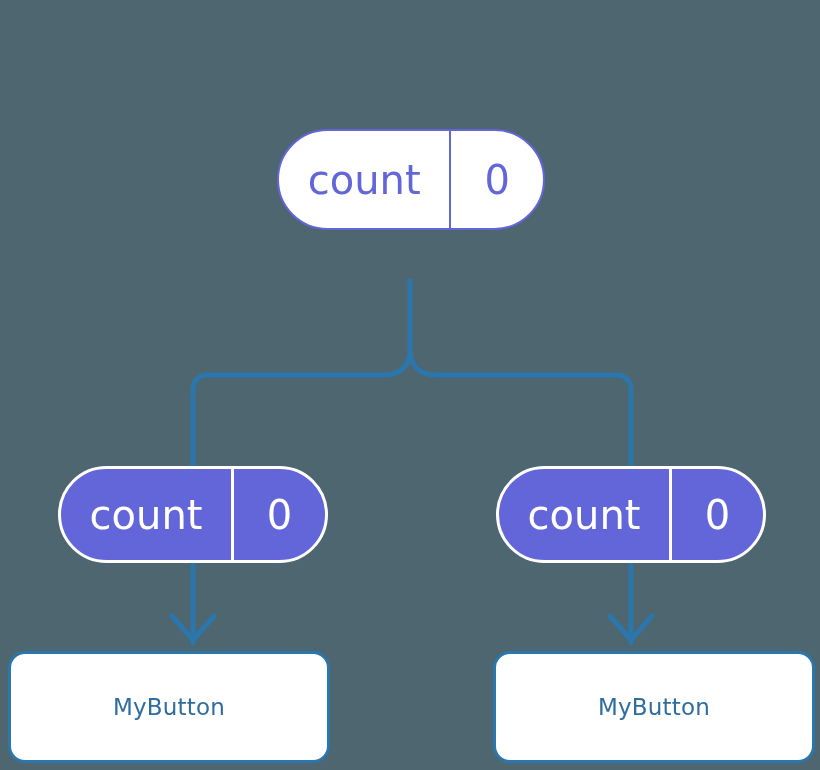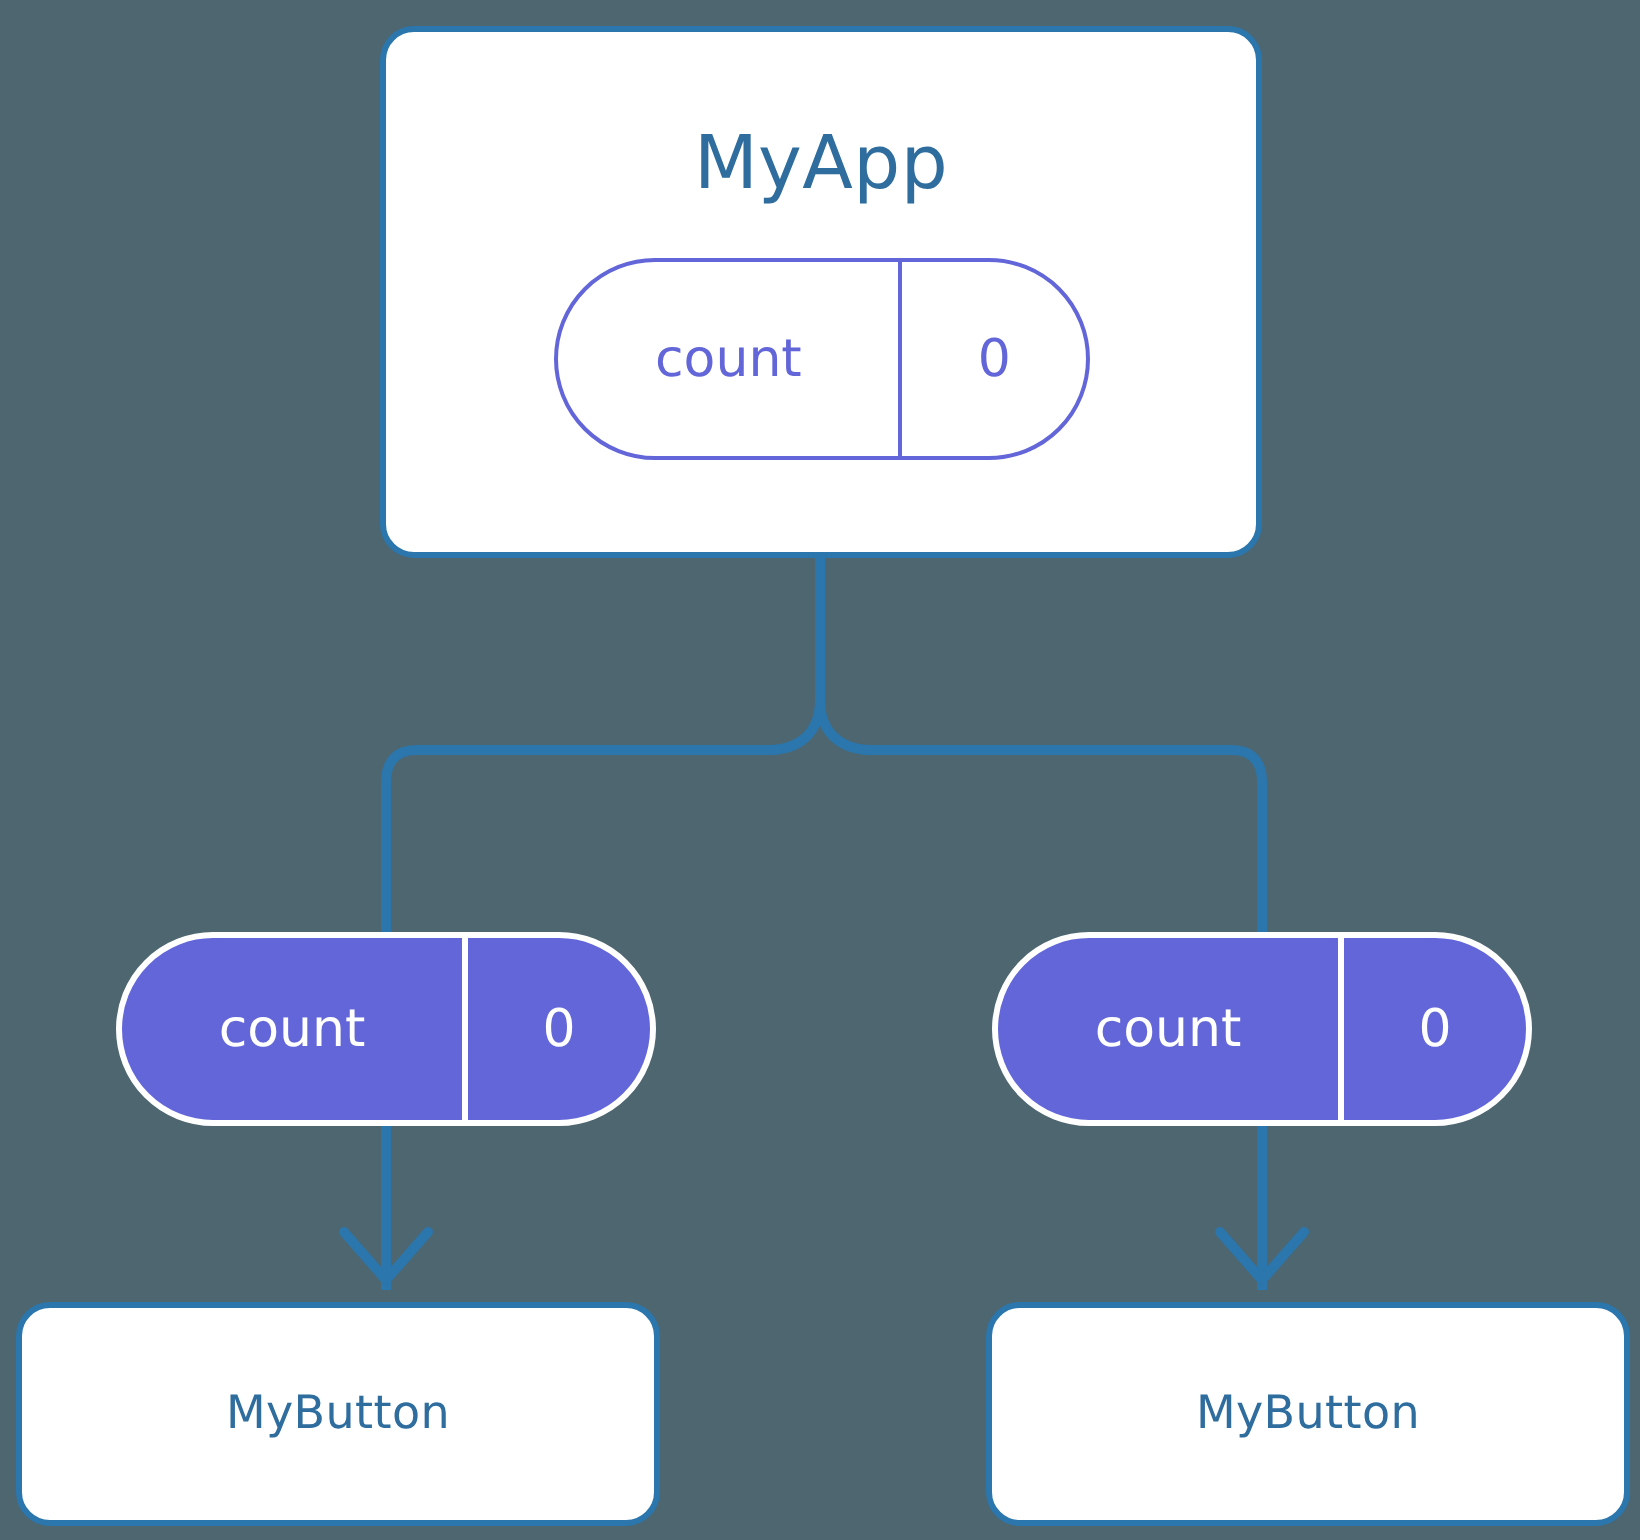--- a/index.html
+++ b/index.html
@@ -86,21 +86,21 @@
     align-items: stretch;
     box-sizing: border-box;
     border-radius: 999px;
     overflow: hidden;
   }
   .pill-key,
   .pill-val {
     display: flex;
     align-items: center;
     justify-content: center;
-    font-size: 26px;
+    font-size: 40px;
     font-weight: 400;
     line-height: 1;
     box-sizing: border-box;
   }
 
   
   .state-pill.outlined {
     background: #ffffff;
     border: 2.5px solid #6366d8;
   }
@@ -166,23 +166,20 @@
 
     <path d="M 410 350 C 410 366, 420 375, 436 375 L 616 375 C 626 375, 631 381, 631 391 L 631 466" fill="none" stroke="#2b76ac" stroke-width="5" stroke-linecap="butt"></path>
 
     <path d="M 193 563 L 193 645" fill="none" stroke="#2b76ac" stroke-width="5" stroke-linecap="butt"></path>
     <path d="M 172 616 L 193 640 L 214 616" fill="none" stroke="#2b76ac" stroke-width="5" stroke-linecap="round" stroke-linejoin="round"></path>
 
     <path d="M 631 563 L 631 645" fill="none" stroke="#2b76ac" stroke-width="5" stroke-linecap="butt"></path>
     <path d="M 610 616 L 631 640 L 652 616" fill="none" stroke="#2b76ac" stroke-width="5" stroke-linecap="round" stroke-linejoin="round"></path>
   </svg>
 
-  <div class="node-box" id="app-box">
-    <span class="node-title">MyApp</span>
-  </div>
 
   <div class="state-pill outlined" id="app-state-pill">
     <span class="pill-key">count</span>
     <span class="pill-val">0</span>
   </div>
 
   <div class="state-pill filled" id="state-pill-left">
     <span class="pill-key">count</span>
     <span class="pill-val">0</span>
   </div>

